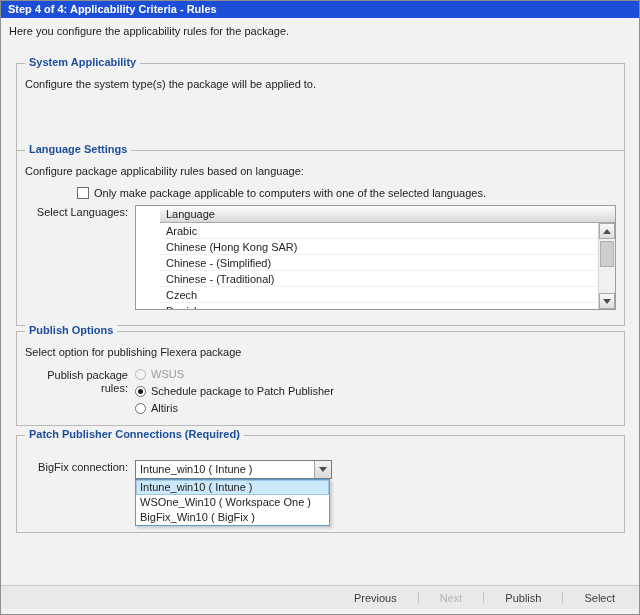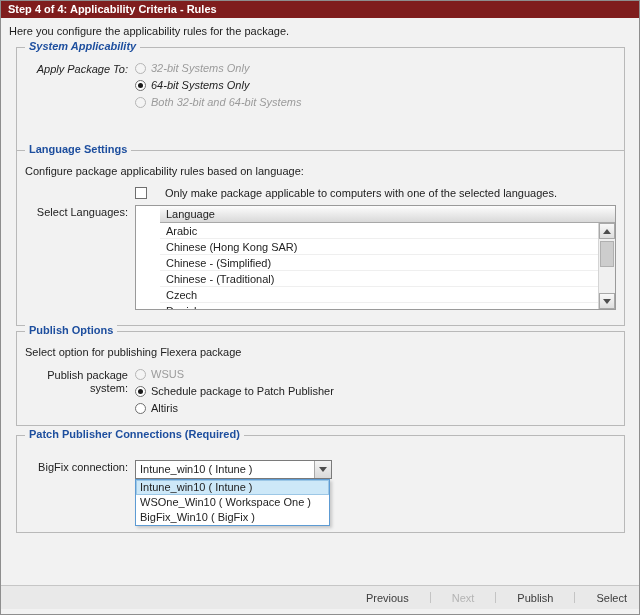--- a/index.html
+++ b/index.html
@@ -15,21 +15,21 @@
     width: 640px;
     height: 615px;
     background: #f2f2f2;
     border: 1px solid #8e8e8e;
     overflow: hidden;
   }
   .titlebar {
     position: absolute;
     top: 0; left: 0; right: 0;
     height: 17px;
-    background: #7f1d1d;
+    background: #1d4ed8;
     color: #ffffff;
     font-weight: bold;
     line-height: 17px;
     padding-left: 7px;
   }
   .subtitle {
     position: absolute;
     top: 24px;
     left: 8px;
     color: #1c1c1c;
@@ -75,21 +75,21 @@
   .radio.checked::after {
     content: "";
     position: absolute;
     top: 2px; left: 2px;
     width: 5px; height: 5px;
     border-radius: 50%;
     background: #1a1a1a;
   }
   .radio-row.disabled .radio { border-color: #b5b5b5; background: #f4f4f4; }
   .radio-row.disabled .radio-label { color: #9b9b9b; }
-  .checkbox-row { display: flex; align-items: center; gap: 18px; margin-left: 110px; margin-bottom: 6px; }
+  .checkbox-row { display: flex; align-items: center; gap: 5px; margin-left: 52px; margin-bottom: 6px; }
   .checkbox {
     width: 12px; height: 12px;
     border: 1px solid #6f6f6f;
     background: #ffffff;
     flex: 0 0 auto;
   }
   
   .listbox {
     position: relative;
     width: 484px;
@@ -207,55 +207,39 @@
     position: absolute;
     left: 0; right: 0;
     top: 584px;
     height: 24px;
     background: #e9e9e9;
     border-top: 1px solid #c6c6c6;
     display: flex;
     align-items: center;
     justify-content: flex-end;
     gap: 21px;
-    padding-right: 12px;
+    padding-right: 24px;
   }
   .footer-btn { color: #3c3c3c; cursor: pointer; }
   .footer-btn.disabled { color: #b4b4b4; cursor: default; }
   .sep { width: 1px; height: 11px; background: #c4c4c4; }
 </style>
 </head>
 <body>
 
 <div class="window">
 
   <div class="titlebar">Step 4 of 4: Applicability Criteria - Rules</div>
 
   <div class="subtitle">Here you configure the applicability rules for the package.</div>
 
-  <div class="groupbox" style="top:46px;height:121px;font-style:italic;">
+  <div class="groupbox" style="top:62px;height:121px;">
     <span class="legend">System Applicability</span>
     <div class="gb-body">
-      <div class="form-row">
-        <div class="form-label">Apply Package To:</div>
-        <div class="option-col">
-          <div class="radio-row disabled">
-            <span class="radio"></span>
-            <span class="radio-label">32-bit Systems Only</span>
-          </div>
-          <div class="radio-row">
-            <span class="radio checked"></span>
-            <span class="radio-label">64-bit Systems Only</span>
-          </div>
-          <div class="radio-row disabled">
-            <span class="radio"></span>
-            <span class="radio-label">Both 32-bit and 64-bit Systems</span>
-          </div>
-        </div>
-      </div>
+      <div class="gb-desc">Configure the system type(s) the package will be applied to.</div>
     </div>
   </div>
 
   <div class="groupbox" style="top:149px;height:176px;">
     <span class="legend">Language Settings</span>
     <div class="gb-body">
       <div class="gb-desc">Configure package applicability rules based on language:</div>
       <div class="checkbox-row">
         <span class="checkbox"></span>
         <span>Only make package applicable to computers with one of the selected languages.</span>
@@ -282,21 +266,21 @@
         </div>
       </div>
     </div>
   </div>
 
   <div class="groupbox" style="top:330px;height:95px;">
     <span class="legend">Publish Options</span>
     <div class="gb-body">
       <div class="gb-desc">Select option for publishing Flexera package</div>
       <div class="form-row">
-        <div class="form-label">Publish package system:</div>
+        <div class="form-label">Publish package rules:</div>
         <div class="option-col">
           <div class="radio-row disabled">
             <span class="radio"></span>
             <span class="radio-label">WSUS</span>
           </div>
           <div class="radio-row">
             <span class="radio checked"></span>
             <span class="radio-label">Schedule package to Patch Publisher</span>
           </div>
           <div class="radio-row">

